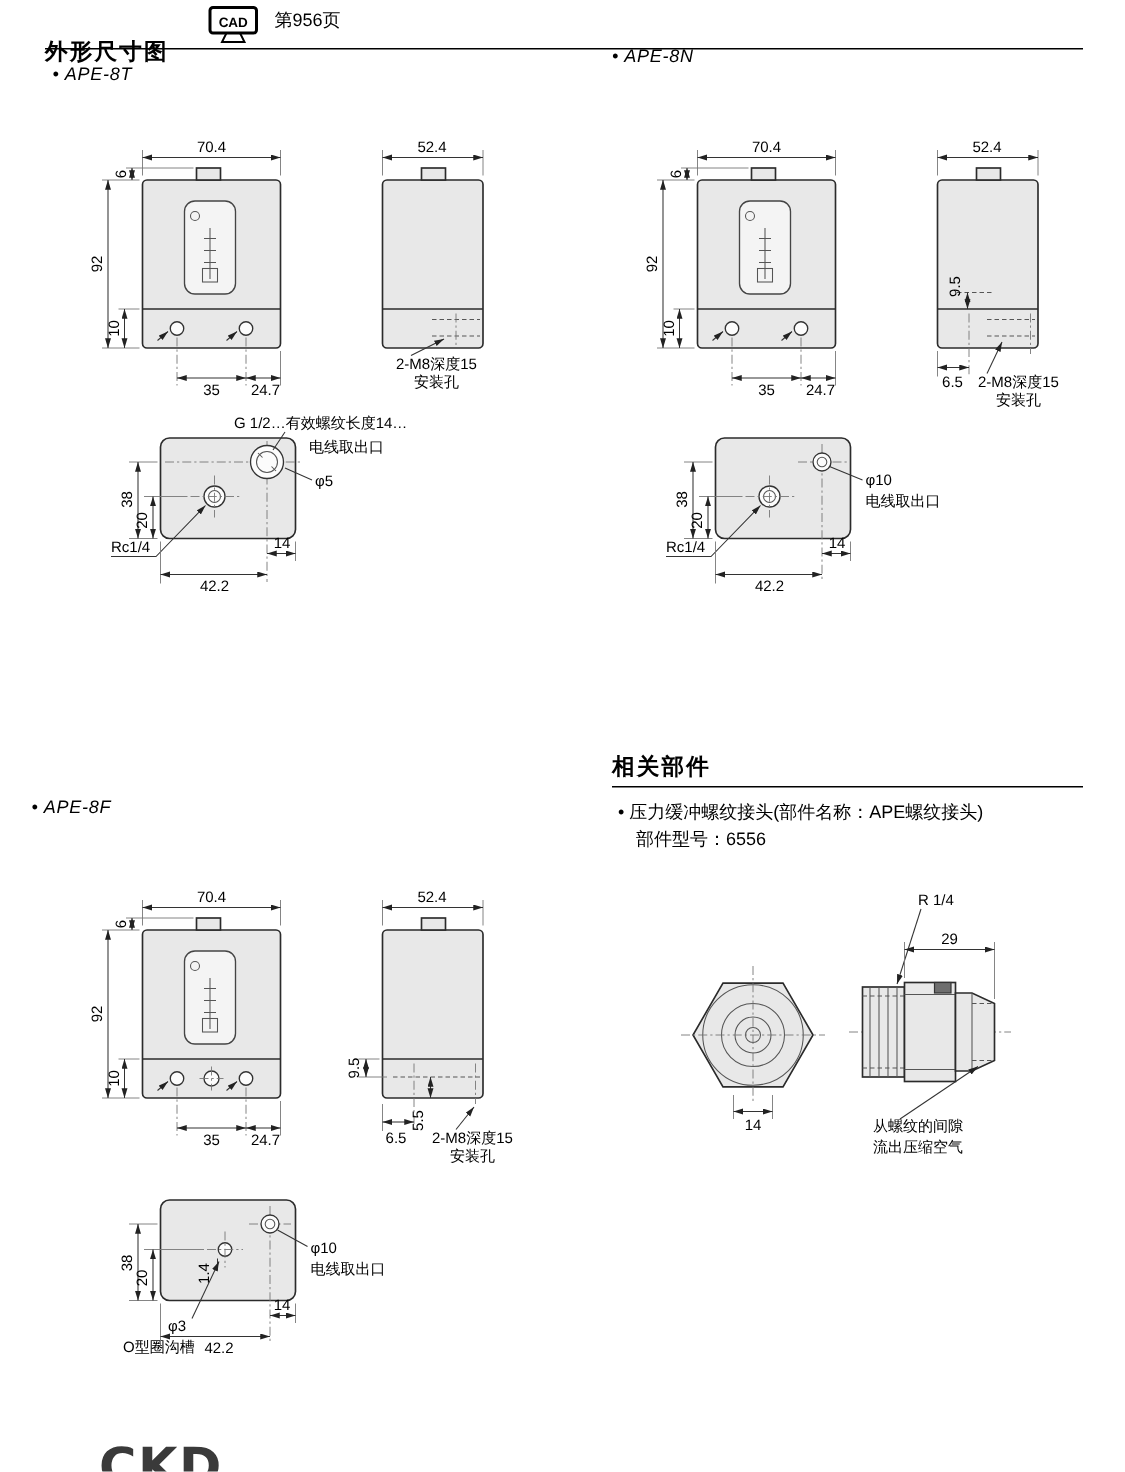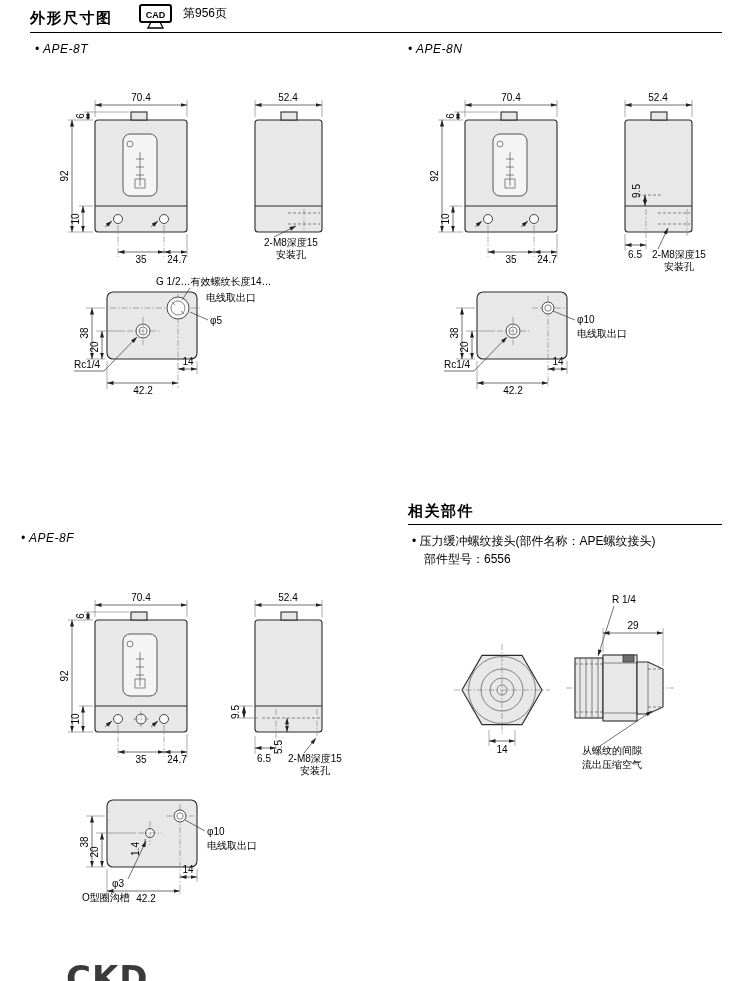--- a/index.html
+++ b/index.html
@@ -2,21 +2,21 @@
 <html><head>
 <meta charset="utf-8">
 <style>
   * { margin:0; padding:0; box-sizing:border-box; }
   html,body { background:#fff; }
   body {
     width:750px; height:981px; position:relative; overflow:hidden;
     font-family:"Liberation Sans","DejaVu Sans",sans-serif; color:#000;
   }
   .abs { position:absolute; }
-  .h-title { font-size:15px; font-weight:bold; letter-spacing:1.5px; }
+  .h-title { font-size:15px; font-weight:bold; letter-spacing:1.5px;margin-top:16px; }
   .h-page  { font-size:12px; }
   .sec-label { font-size:12px; letter-spacing:0.5px;font-style:italic; }
   .rel-head { font-size:15px; font-weight:bold; letter-spacing:1.5px; }
   .rel-line { font-size:12px; }
   .rule { background:#000; height:1px; }
   .logo {
     font-size:34px; font-weight:bold; color:#3a3a3a; letter-spacing:1px;
     font-family:"DejaVu Sans","Liberation Sans",sans-serif;
     margin-top:28px;
   }
@@ -49,21 +49,21 @@
 <div class="abs h-title" style="left:30px; top:9px">外形尺寸图</div>
 <svg class="abs" style="left:136px; top:3px" width="42" height="30">
   <rect x="4" y="2" width="31" height="17" rx="2" fill="none" stroke="#000" stroke-width="2"></rect>
   <text x="19.5" y="15" text-anchor="middle" style="font-size:9px; font-weight:bold">CAD</text>
   <path d="M15,19 L12,25 L27,25 L24,19" fill="none" stroke="#000" stroke-width="1.3"></path>
 </svg>
 <div class="abs h-page" style="left:183px; top:5px">第956页</div>
 <div class="abs rule" style="left:30px; top:32px; width:692px"></div>
 
 <div class="abs sec-label" style="left:35px;  top:42px">• APE-8T</div>
-<div class="abs sec-label" style="left:408px; top:42px">• APE-8N</div>
+<div class="abs sec-label" style="left:408px; top:30px">• APE-8N</div>
 <div class="abs sec-label" style="left:21px;  top:531px">• APE-8F</div>
 
 <svg class="abs" style="left:30px; top:60px" width="340" height="345">
   <g>
     <rect class="part" x="65" y="60" width="92" height="112" rx="3"></rect>
     <rect class="part" x="101" y="52" width="16" height="8"></rect>
     <line class="edge" x1="65" y1="146" x2="157" y2="146"></line>
     <rect class="win" x="93" y="74" width="34" height="62" rx="7"></rect>
     <circle class="thin" cx="100" cy="84" r="3"></circle>
     <line class="thin" x1="110" y1="92" x2="110" y2="126"></line>

